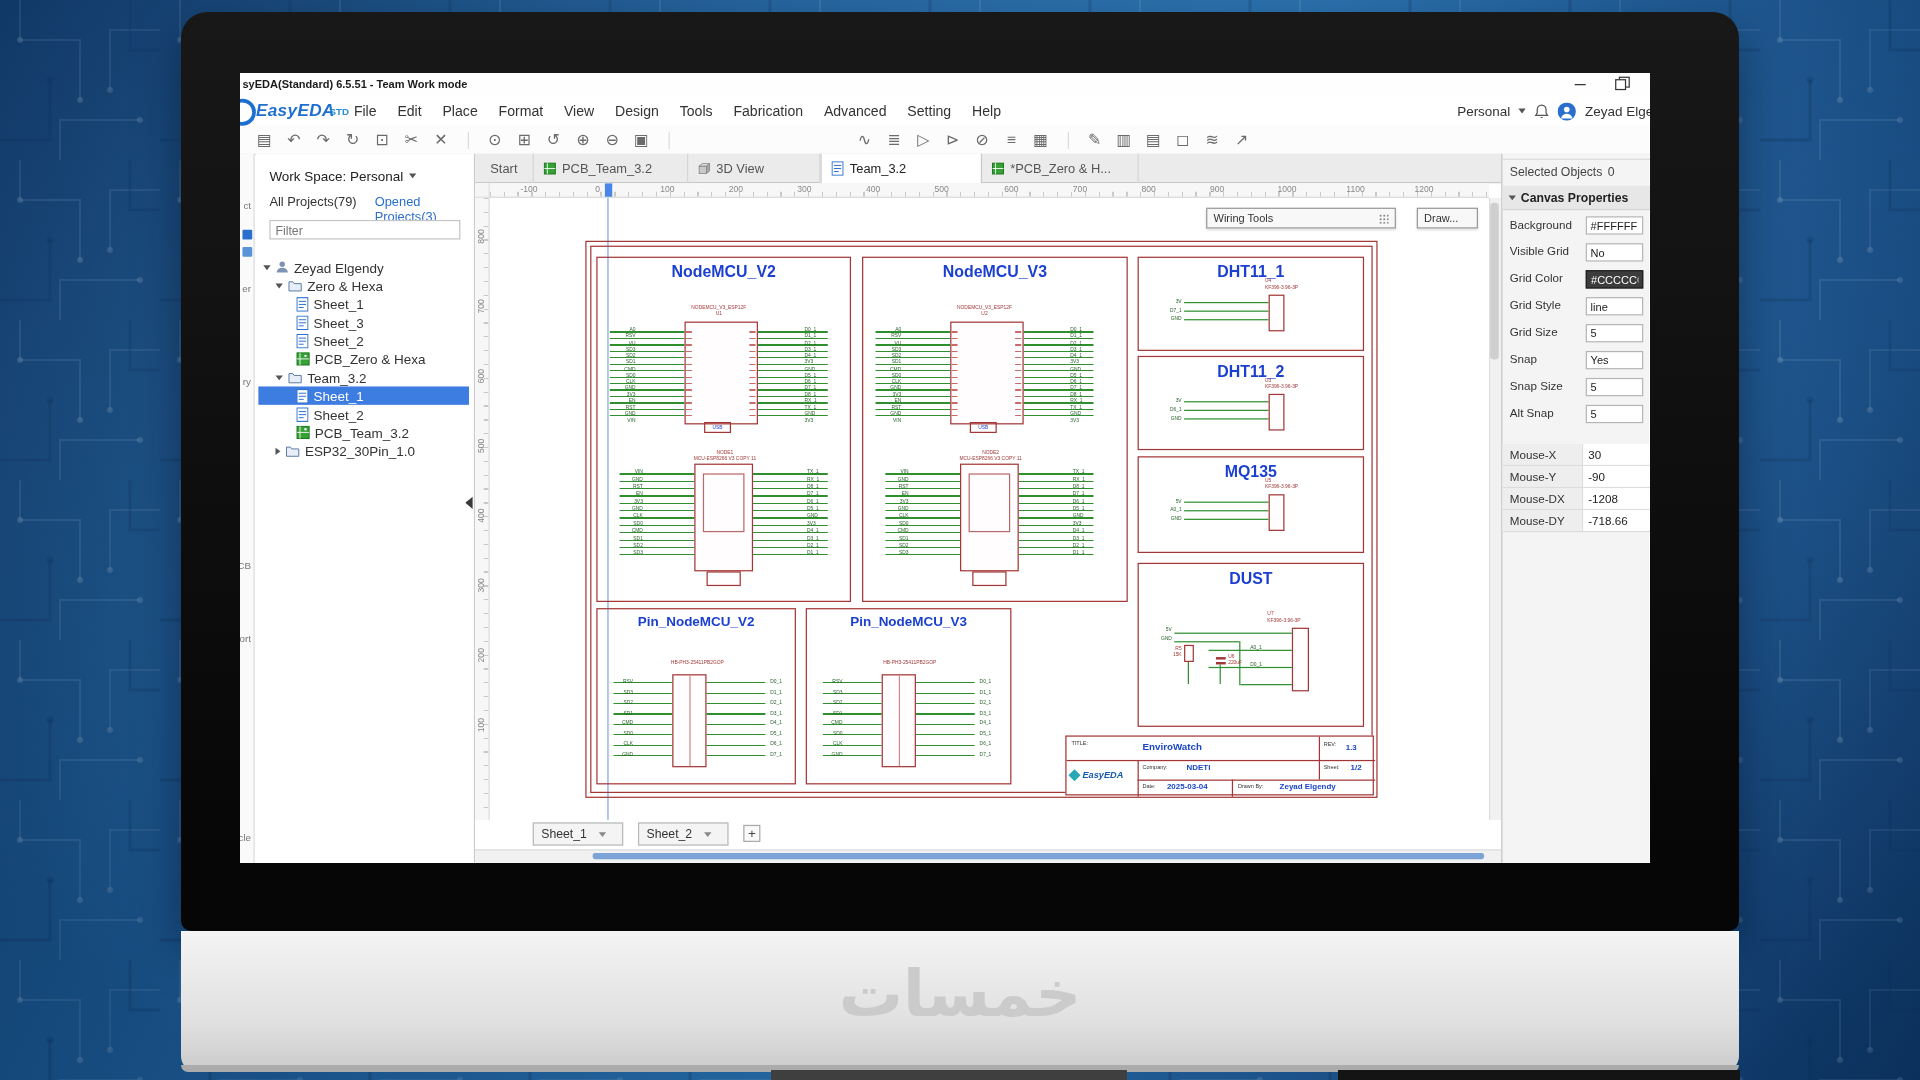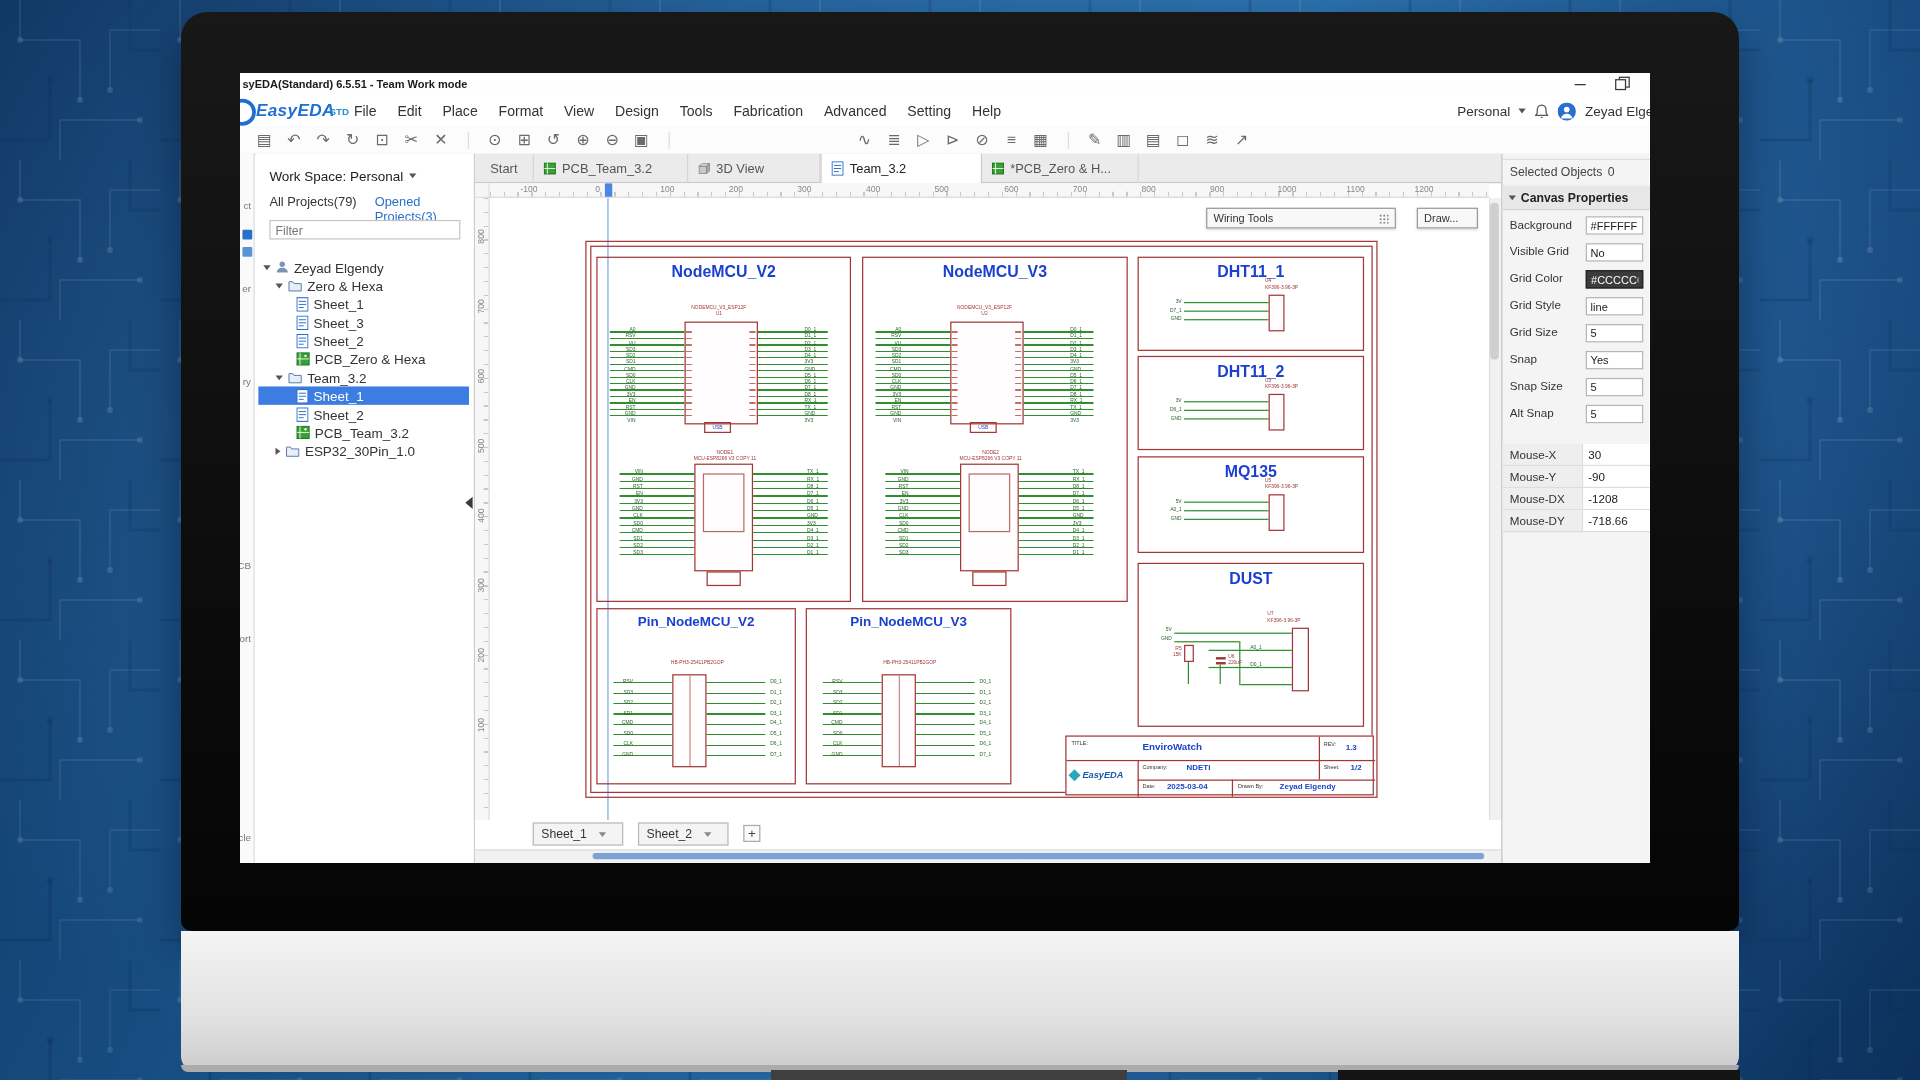--- a/index.html
+++ b/index.html
@@ -795,16 +795,17 @@
         <div class="mrow-v" style="top:273px">-1208</div>
         <div class="mrow-l" style="top:291px">Mouse-DY</div>
         <div class="mrow-v" style="top:291px">-718.66</div>
       </div>
 
     </div>
   </div>
 </div>
 
 <div class="base">
+  <div class="watermark">خمسات</div>
   <div class="base-edge"></div>
 </div>
 <div class="dark-seg seg1"></div>
 <div class="dark-seg seg2"></div>
 
 </body></html>

